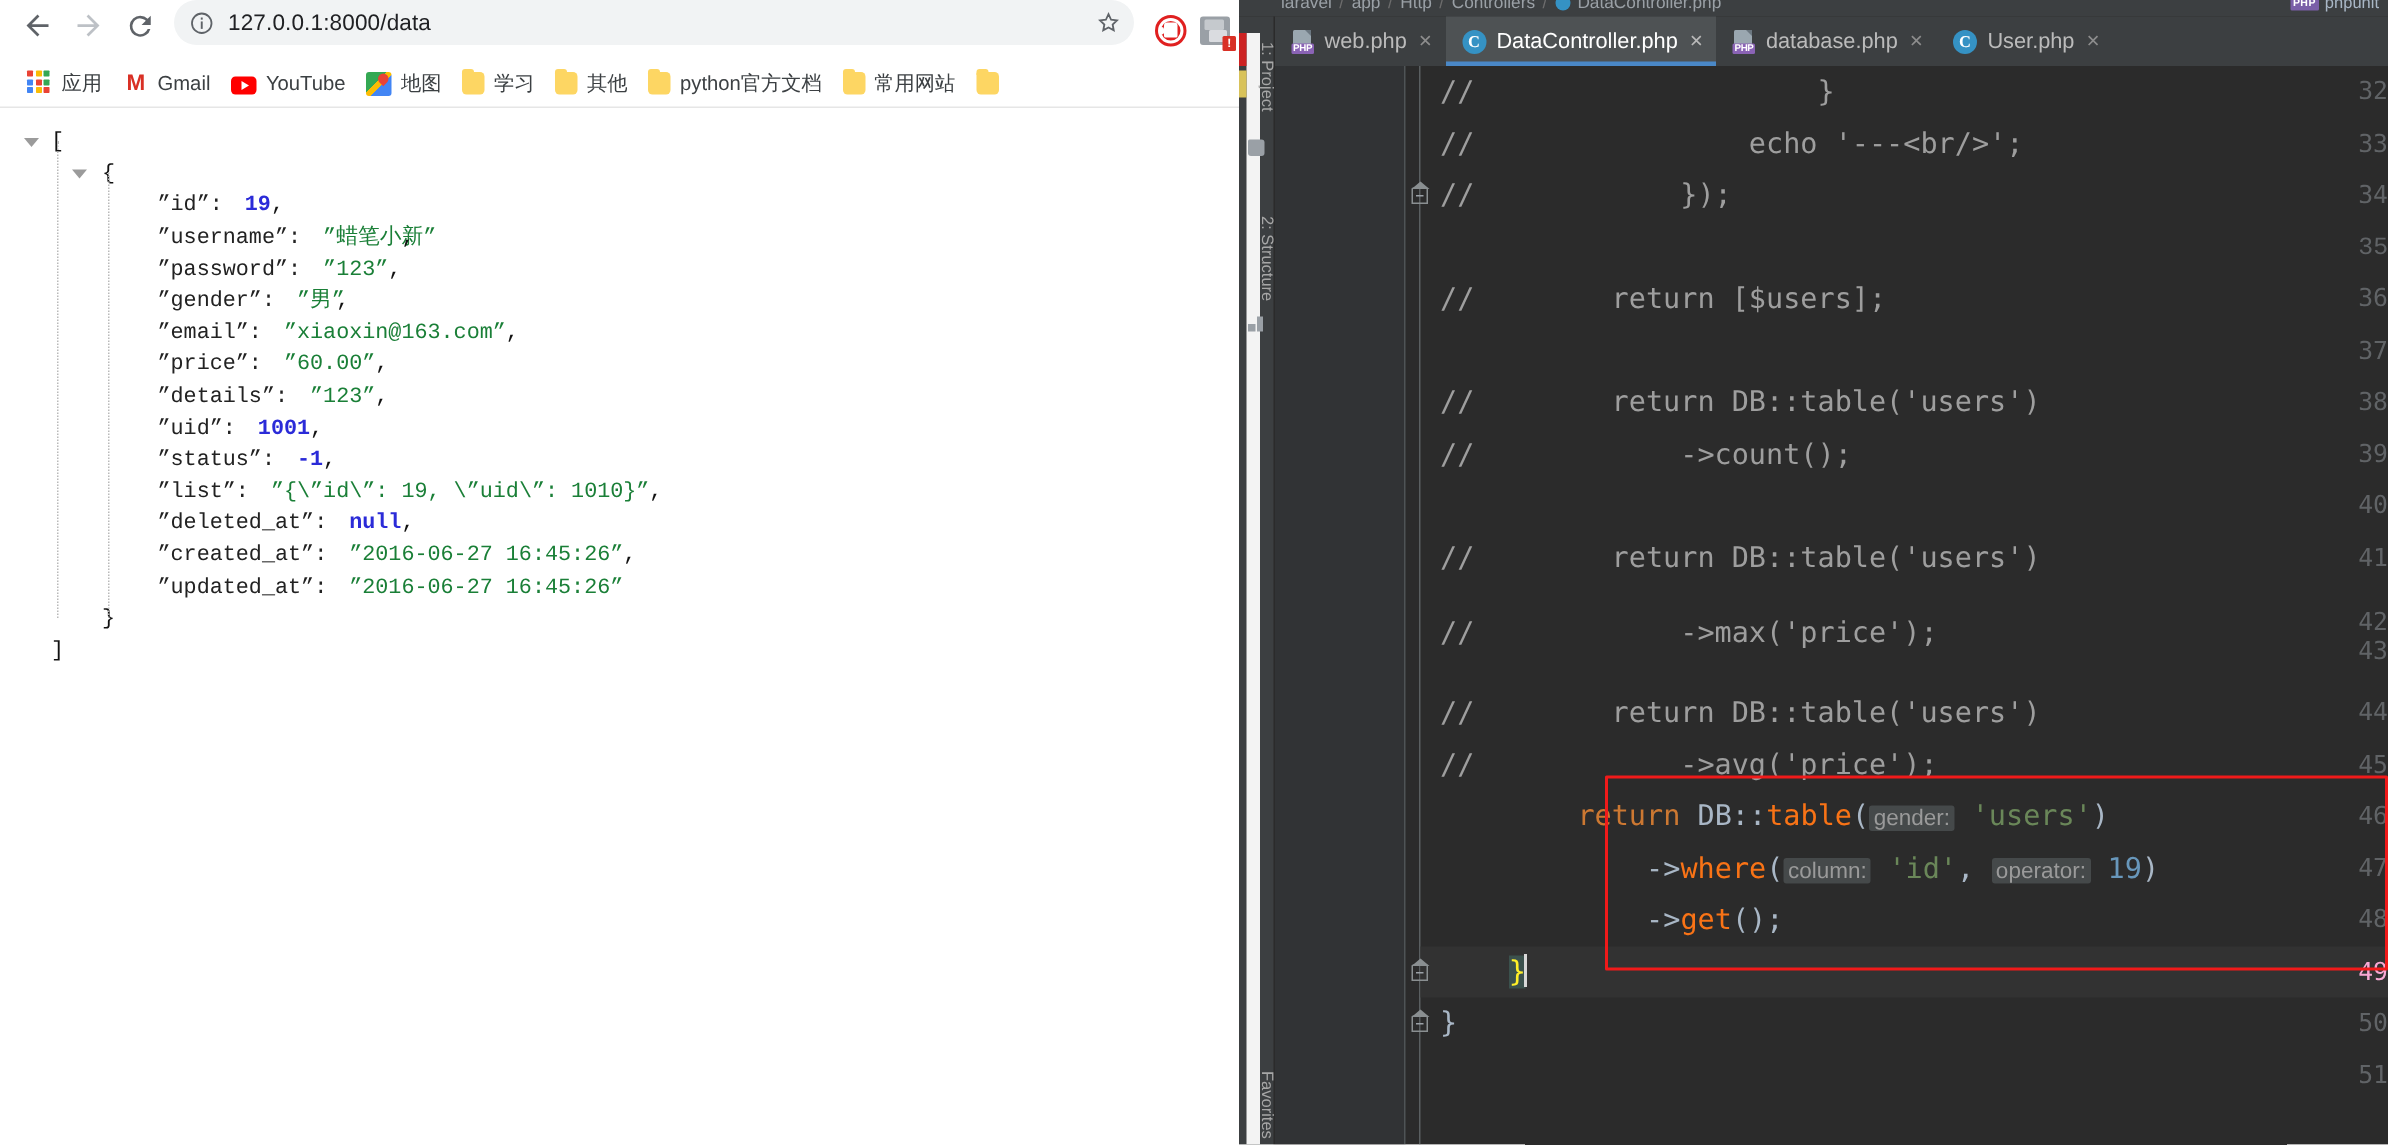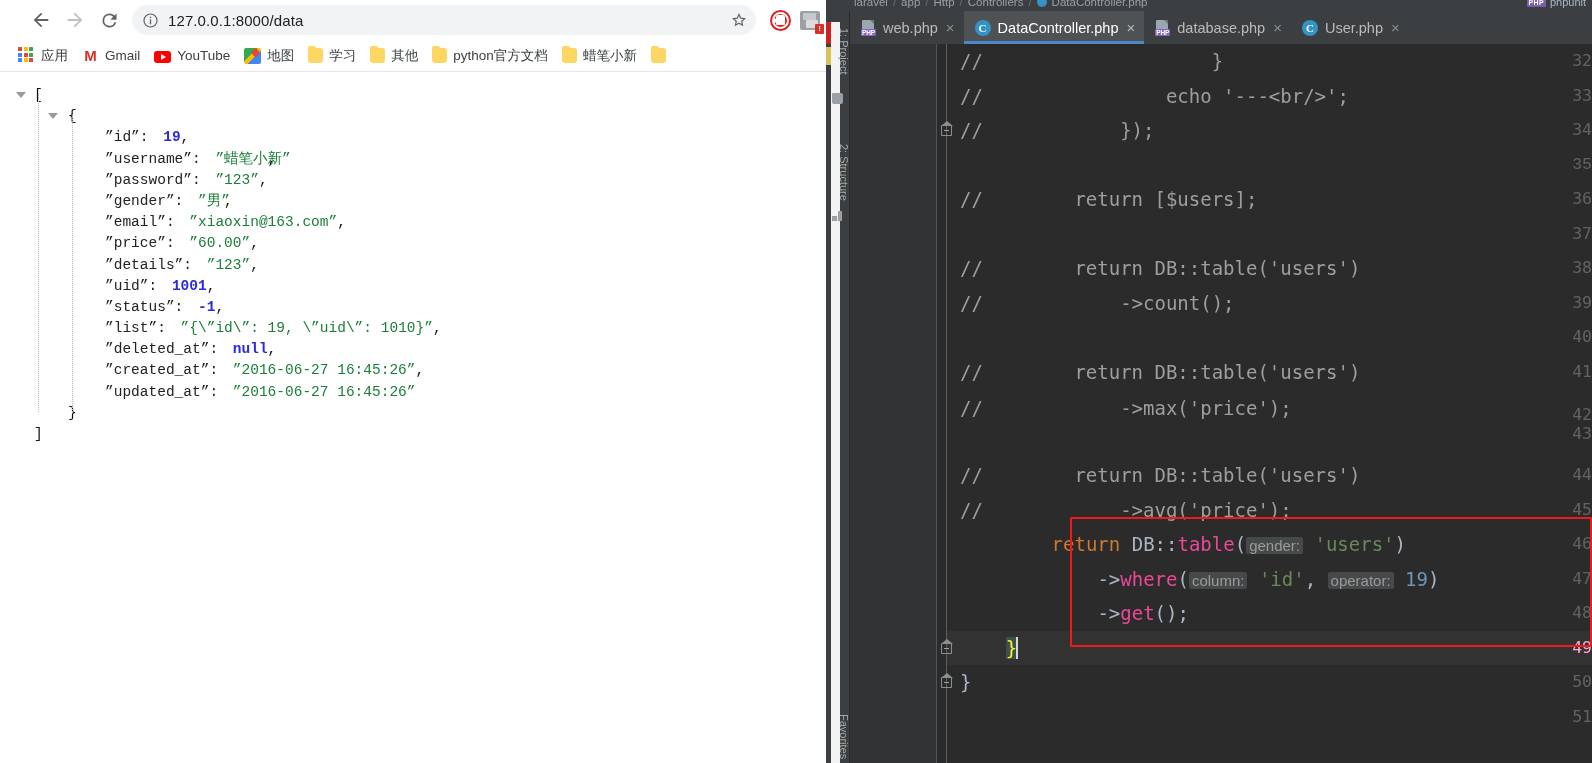--- a/index.html
+++ b/index.html
@@ -15,22 +15,22 @@
   #browser {
     position: absolute; left: 0; top: 0;
     width: 826px; height: 763px;
     background: #ffffff;
     overflow: hidden;
   }
   .bw-toolbar {
     position: relative;
     height: 40px;
     background: #ffffff;
-    display: flex; align-items: center;
-    padding-left: 24px;
+    display: flex; 
+    padding-left: 8px;
   }
   .nav-btn {
     width: 34px; height: 34px;
     display: flex; align-items: center; justify-content: center;
     color: #5f6368;
     flex: 0 0 auto;
   }
   .nav-btn.disabled { color: #bdc1c6; }
   .nav-btn svg { display: block; }
 
@@ -305,21 +305,21 @@
     font-size:19px; white-space:pre;
     font-family:"DejaVu Sans Mono","Liberation Mono",monospace;
     color:#a9b7c6;
   }
   .cmt { color:#9e9e9e; }
   .curline-bg {
     position:absolute; left:97px; right:0; height:34.5px; background:#323232;
   }
   .kw { color:#cc7832;margin-top:48px; }
   .cls { color:#a9b7c6; }
-  .mth { color:#ec4899;margin-top:12px; }
+  .mth { color:#f97316;margin-top:12px; }
   .str { color:#6a8759; }
   .num { color:#6897bb; }
   .op { color:#a9b7c6; }
   .brace-hl { background:#3b514d; color:#ffef28; }
   .hint {
     background:#45494a; color:#9a9a9a;
     font-size:15px; padding:0 3px; border-radius:2px;
     font-family:"Liberation Sans",sans-serif;
   }
   .cursor {
@@ -420,21 +420,21 @@
         <div class="bm">
           <span class="bm-ico ico-folder"></span>
           <span class="bm-label">其他</span>
         </div>
         <div class="bm">
           <span class="bm-ico ico-folder"></span>
           <span class="bm-label">python官方文档</span>
         </div>
         <div class="bm">
           <span class="bm-ico ico-folder"></span>
-          <span class="bm-label">蜡笔小新</span>
+          <span class="bm-label">常用网站</span>
         </div>
         <div class="bm">
           <span class="bm-ico ico-folder"></span>
           <span class="bm-label"></span>
         </div>
       </div>
 
     <div class="left-edge-mark"></div>
 
     <div class="json-view" id="jsonview"><div class="jrow"><span class="arrow" style="left:16px"></span><span class="jpunc" style="position:absolute;left:34px">[</span></div><div class="jrow"><span class="arrow" style="left:48px"></span><span class="jpunc" style="position:absolute;left:68px">{</span></div><div class="jrow"><span class="jkey" style="position:absolute;left:105px">”id”:</span><span class="jnum" style="position:absolute;left:163.2px">19</span><span class="jpunc" style="position:absolute;left:180.6px">,</span></div><div class="jrow"><span class="jkey" style="position:absolute;left:105px">”username”:</span><span class="jstr" style="position:absolute;left:215.39999999999998px">”蜡笔小新”</span><span class="jpunc" style="position:absolute;left:267.59999999999997px">,</span></div><div class="jrow"><span class="jkey" style="position:absolute;left:105px">”password”:</span><span class="jstr" style="position:absolute;left:215.39999999999998px">”123”</span><span class="jpunc" style="position:absolute;left:258.9px">,</span></div><div class="jrow"><span class="jkey" style="position:absolute;left:105px">”gender”:</span><span class="jstr" style="position:absolute;left:198px">”男”</span><span class="jpunc" style="position:absolute;left:224.1px">,</span></div><div class="jrow"><span class="jkey" style="position:absolute;left:105px">”email”:</span><span class="jstr" style="position:absolute;left:189.3px">”xiaoxin@163.com”</span><span class="jpunc" style="position:absolute;left:337.2px">,</span></div><div class="jrow"><span class="jkey" style="position:absolute;left:105px">”price”:</span><span class="jstr" style="position:absolute;left:189.3px">”60.00”</span><span class="jpunc" style="position:absolute;left:250.2px">,</span></div><div class="jrow"><span class="jkey" style="position:absolute;left:105px">”details”:</span><span class="jstr" style="position:absolute;left:206.7px">”123”</span><span class="jpunc" style="position:absolute;left:250.2px">,</span></div><div class="jrow"><span class="jkey" style="position:absolute;left:105px">”uid”:</span><span class="jnum" style="position:absolute;left:171.89999999999998px">1001</span><span class="jpunc" style="position:absolute;left:206.7px">,</span></div><div class="jrow"><span class="jkey" style="position:absolute;left:105px">”status”:</span><span class="jnum" style="position:absolute;left:198px">-1</span><span class="jpunc" style="position:absolute;left:215.4px">,</span></div><div class="jrow"><span class="jkey" style="position:absolute;left:105px">”list”:</span><span class="jstr" style="position:absolute;left:180.6px">”{\”id\”: 19, \”uid\”: 1010}”</span><span class="jpunc" style="position:absolute;left:432.9px">,</span></div><div class="jrow"><span class="jkey" style="position:absolute;left:105px">”deleted_at”:</span><span class="jnull" style="position:absolute;left:232.79999999999998px">null</span><span class="jpunc" style="position:absolute;left:267.59999999999997px">,</span></div><div class="jrow"><span class="jkey" style="position:absolute;left:105px">”created_at”:</span><span class="jstr" style="position:absolute;left:232.79999999999998px">”2016-06-27 16:45:26”</span><span class="jpunc" style="position:absolute;left:415.5px">,</span></div><div class="jrow"><span class="jkey" style="position:absolute;left:105px">”updated_at”:</span><span class="jstr" style="position:absolute;left:232.79999999999998px">”2016-06-27 16:45:26”</span><span class="jpunc" style="position:absolute;left:415.5px"></span></div><div class="jrow"><span class="jpunc" style="position:absolute;left:68px">}</span></div><div class="jrow"><span class="jpunc" style="position:absolute;left:34px">]</span></div><div class="guide" style="left: 38px; top: 21px; height: 318px;"></div><div class="guide" style="left: 72px; top: 42px; height: 296.8px;"></div></div>
@@ -522,21 +522,21 @@
           <div class="codeline" style="top: 172.5px;"></div>
           <div class="lnum" style="top: 207px;">38</div>
           <div class="codeline" style="top: 207px;"><span class="cmt">//        return DB::table('users')</span></div>
           <div class="lnum" style="top: 241.5px;">39</div>
           <div class="codeline" style="top: 241.5px;"><span class="cmt">//            -&gt;count();</span></div>
           <div class="lnum" style="top: 276px;">40</div>
           <div class="codeline" style="top: 276px;"></div>
           <div class="lnum" style="top: 310.5px;">41</div>
           <div class="codeline" style="top: 310.5px;"><span class="cmt">//        return DB::table('users')</span></div>
           <div class="lnum" style="top: 354px;">42</div>
-          <div class="codeline" style="top: 347px;"><span class="cmt">//            -&gt;max('price');</span></div>
+          <div class="codeline" style="top: 361px;"><span class="cmt">//            -&gt;max('price');</span></div>
           <div class="lnum" style="top: 373px;">43</div>
           <div class="codeline" style="top: 379.5px;"></div>
           <div class="lnum" style="top: 414px;">44</div>
           <div class="codeline" style="top: 414px;"><span class="cmt">//        return DB::table('users')</span></div>
           <div class="lnum" style="top: 448.5px;">45</div>
           <div class="codeline" style="top: 448.5px;"><span class="cmt">//            -&gt;avg('price');</span></div>
           <div class="lnum" style="top: 483px;">46</div>
           <div class="codeline" style="top: 483px; left: 201.6px;"><span class="kw">return</span> <span class="cls">DB</span>::<span class="mth">table</span>(<span class="hint">gender:</span> <span class="str">'users'</span>)</div>
           <div class="lnum" style="top: 517.5px;">47</div>
           <div class="codeline" style="top: 517.5px; left: 247.4px;">-&gt;<span class="mth">where</span>(<span class="hint">column:</span> <span class="str">'id'</span>, <span class="hint">operator:</span> <span class="num">19</span>)</div>

